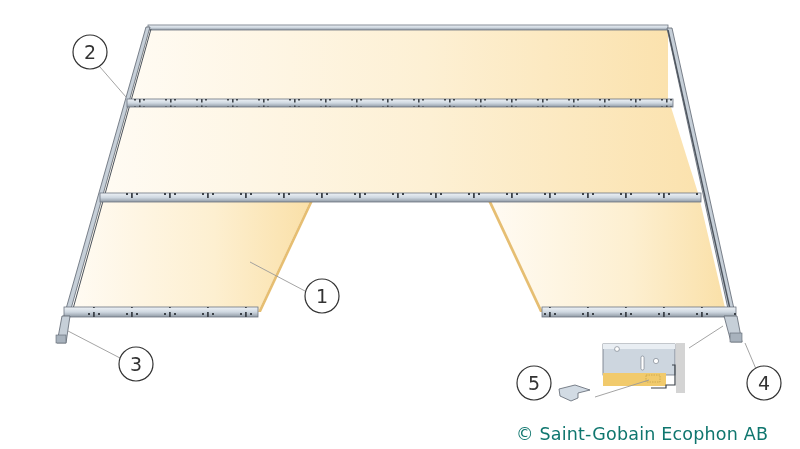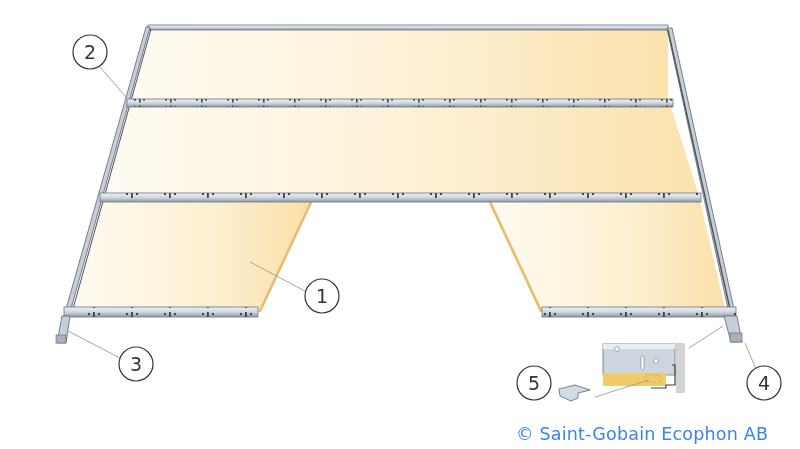--- a/index.html
+++ b/index.html
@@ -1,20 +1,20 @@
 <!DOCTYPE html>
 <html><head>
 <meta charset="utf-8">
 <style>
   html, body { margin: 0; padding: 0; background: #ffffff; }
   body { width: 800px; height: 449px; position: relative; overflow: hidden; font-family: "DejaVu Sans", sans-serif; }
   #stage { position: absolute; left: 0; top: 0; width: 800px; height: 449px; }
   .callout-num { font-family: "DejaVu Sans", sans-serif; font-size: 19px; fill: #333333; }
   .copyright {
-    position: absolute; left: 516px; top: 424px; font-size: 17.5px; color: #3b82f6;
+    position: absolute; left: 516px; top: 424px; font-size: 17.5px; color: #0f766e;
     font-family: "DejaVu Sans", sans-serif; white-space: nowrap; letter-spacing: 0.2px;
   }
 </style>
 </head>
 <body>
 
 <svg id="stage" viewBox="0 0 800 449" xmlns="http://www.w3.org/2000/svg">
   <defs>
     <linearGradient id="panelGrad" x1="0" y1="0" x2="1" y2="0">
       <stop offset="0" stop-color="#fffbf3"></stop>

